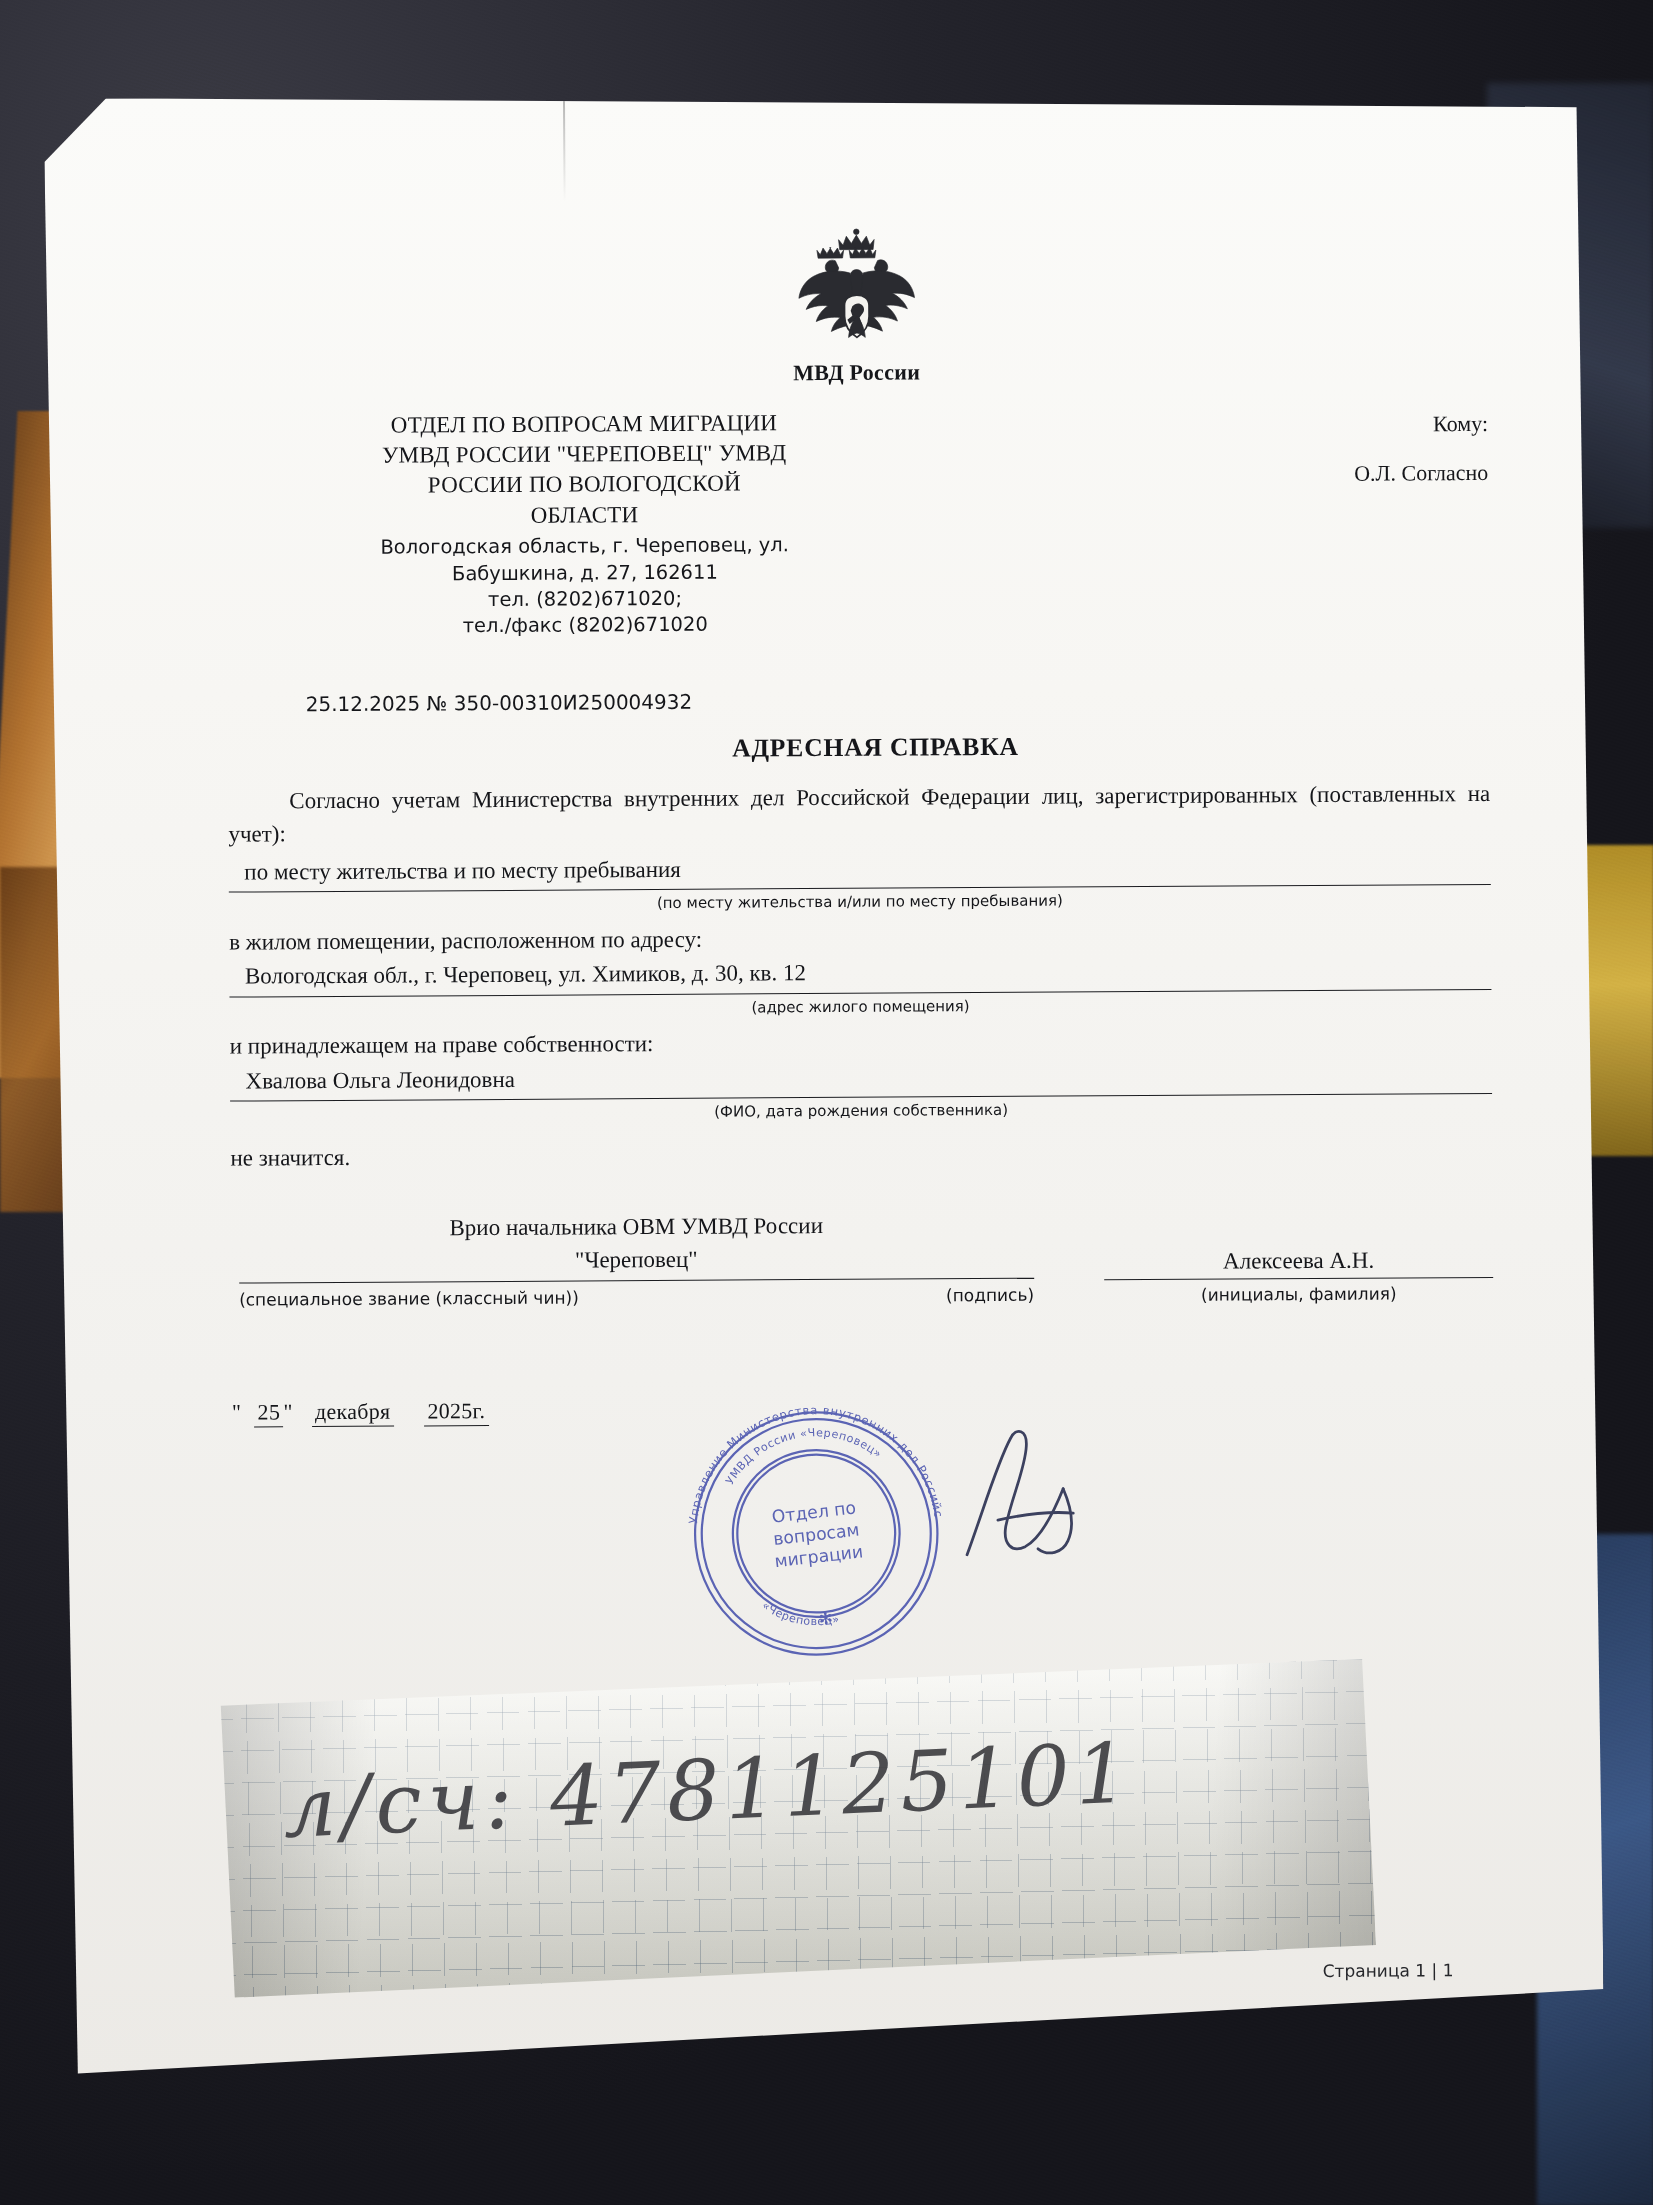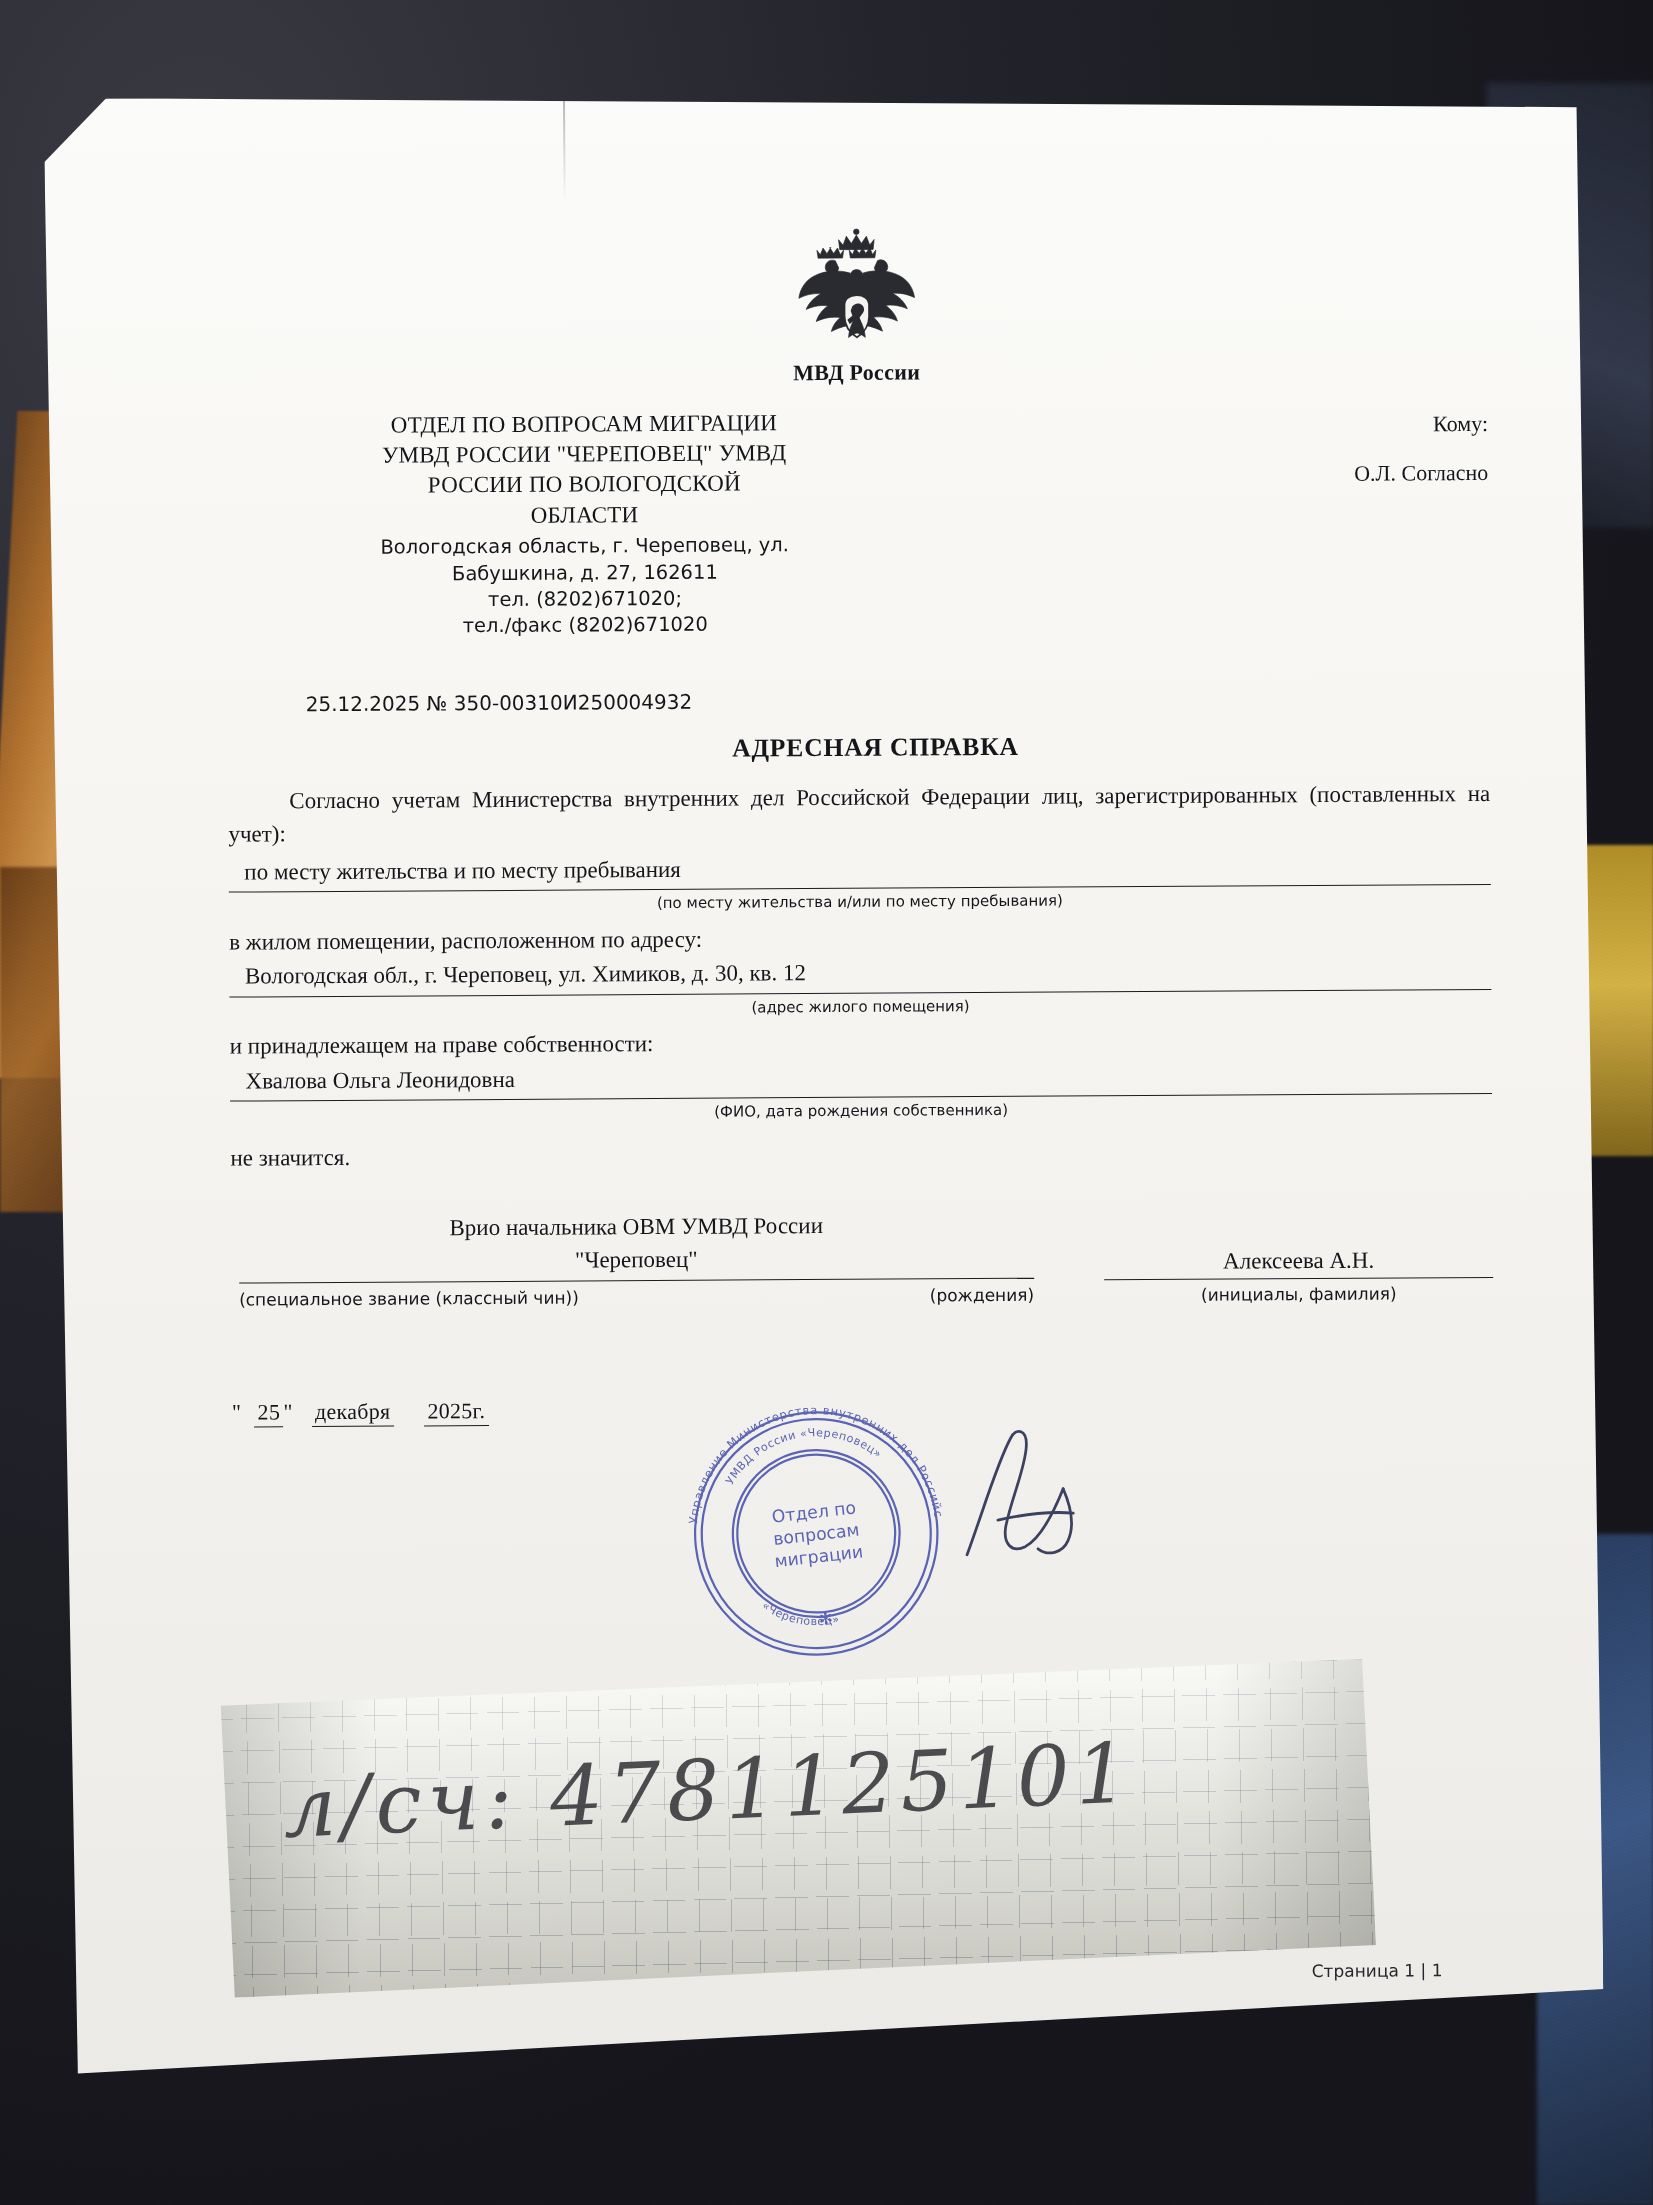--- a/index.html
+++ b/index.html
@@ -341,21 +341,21 @@
     letter-spacing: 5.6px;
     color: #3b3b3f;
     transform: rotate(-1deg);
     white-space: nowrap;
     opacity: .9;
   }
 
   
   .page-footer {
     position: absolute;
-    right: 161px;
+    right: 150px;
     bottom: 89px;
     font-family: "DejaVu Sans", sans-serif;
     font-size: 17px;
     color: #26272b;
   }
 </style>
 </head>
 <body>
 
 <div class="bg">
@@ -456,21 +456,21 @@
 
     <div class="plain">не значится.</div>
 
     <div class="sign-block">
       <div class="sign-left">
         <div>Врио начальника ОВМ УМВД России</div>
         <div>"Череповец"</div>
         <div class="rule"></div>
         <div class="cap">
           <span>(специальное звание (классный чин))</span>
-          <span>(рождения)</span>
+          <span>(подпись)</span>
         </div>
       </div>
       <div class="sign-right">
         <div>Алексеева А.Н.</div>
         <div class="rule"></div>
         <div class="cap">(инициалы, фамилия)</div>
       </div>
     </div>
 
     <div class="date-line">

